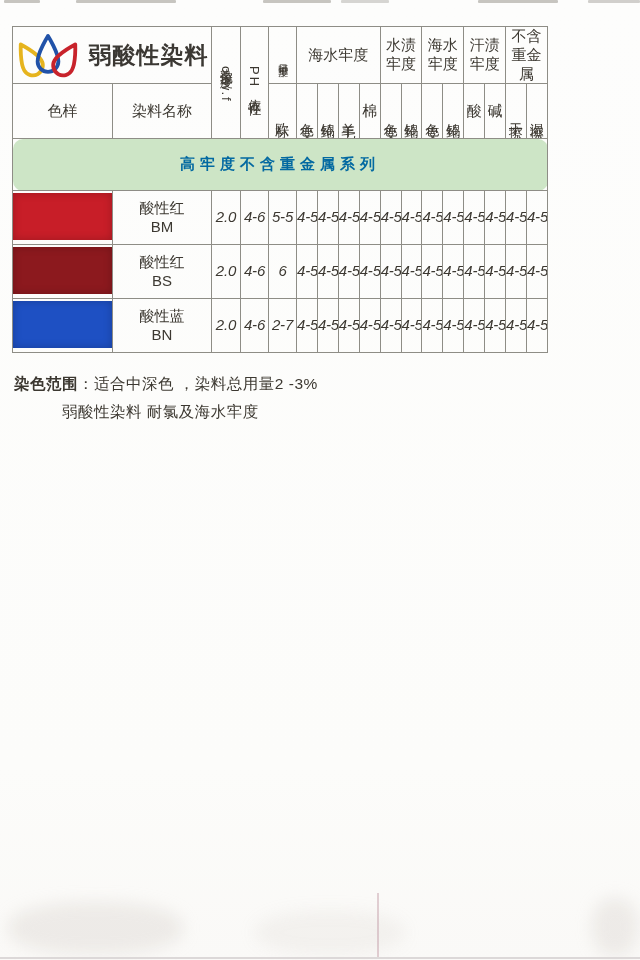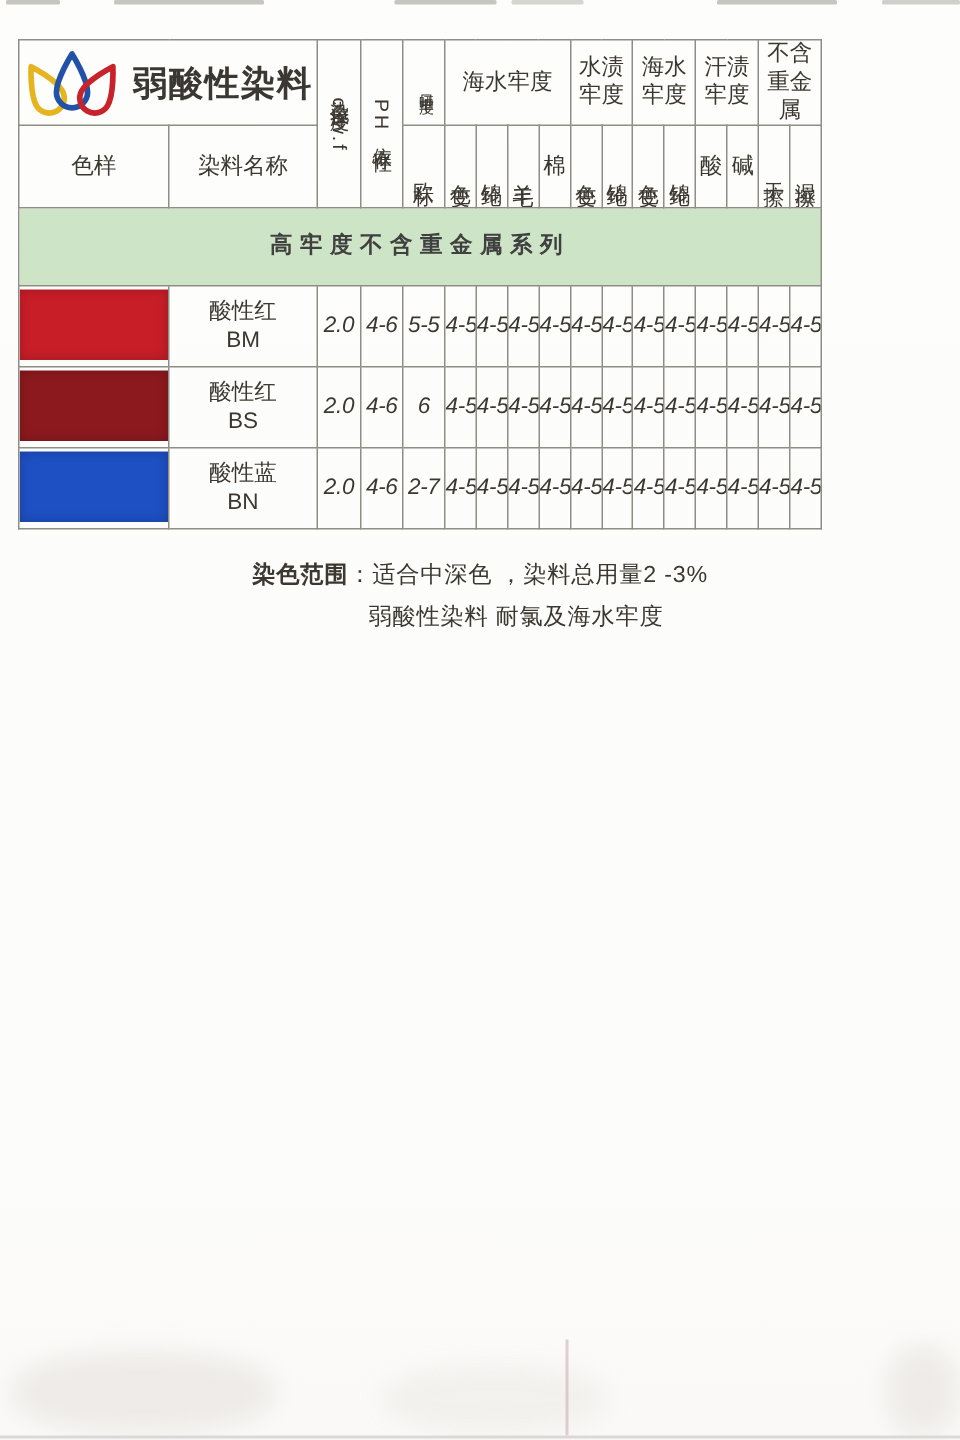--- a/index.html
+++ b/index.html
@@ -41,31 +41,32 @@
     font-size:13px;letter-spacing:2px;line-height:1.05;
   }
   .vert.tall{max-height:104px;}
   .vert.tiny{font-size:10px;letter-spacing:1px;}
   .vert.col{font-size:14px;letter-spacing:2px;}
 
   .grp{font-size:15px;line-height:1.3;padding:1px;}
 
   td.banner{
     font-size:21px;font-weight:bold;letter-spacing:5px;
-    color:#404040;
+    color:#0369a1;
+    border-radius:10px;
   }
 
   td.swatch-cell{padding:0;}
   .swatch{display:block;width:100%;height:47px;margin:2px 0 4px 0;
           box-shadow:inset 0 0 8px rgba(0,0,0,.22);}
   td.name-cell{text-align:left;padding-left:12px;font-size:15px;line-height:1.3;}
   td.val{font-size:15px;letter-spacing:-.2px;white-space:nowrap;font-style:italic;}
 
   
-  .notes{position:absolute;left:14px;top:374px;width:612px;font-size:15.5px;letter-spacing:.5px;text-align:center;}
+  .notes{position:absolute;left:14px;top:374px;width:612px;font-size:15.5px;letter-spacing:.5px;}
   .notes p{margin:0 0 9px 0;line-height:1.25;}
   .notes .lbl{font-weight:bold;}
   .notes .indent{margin-left:48px;}
 </style>
 </head>
 <body>
 
 <div class="page">
 
   <div class="mark" style="left:4px;width:36px;"></div>

